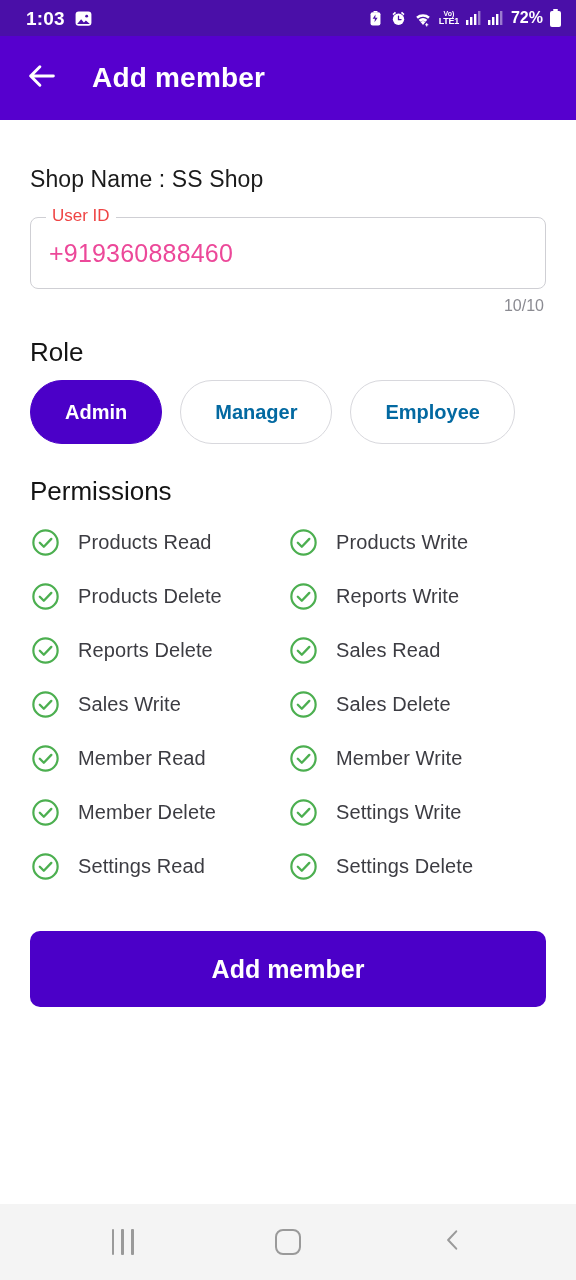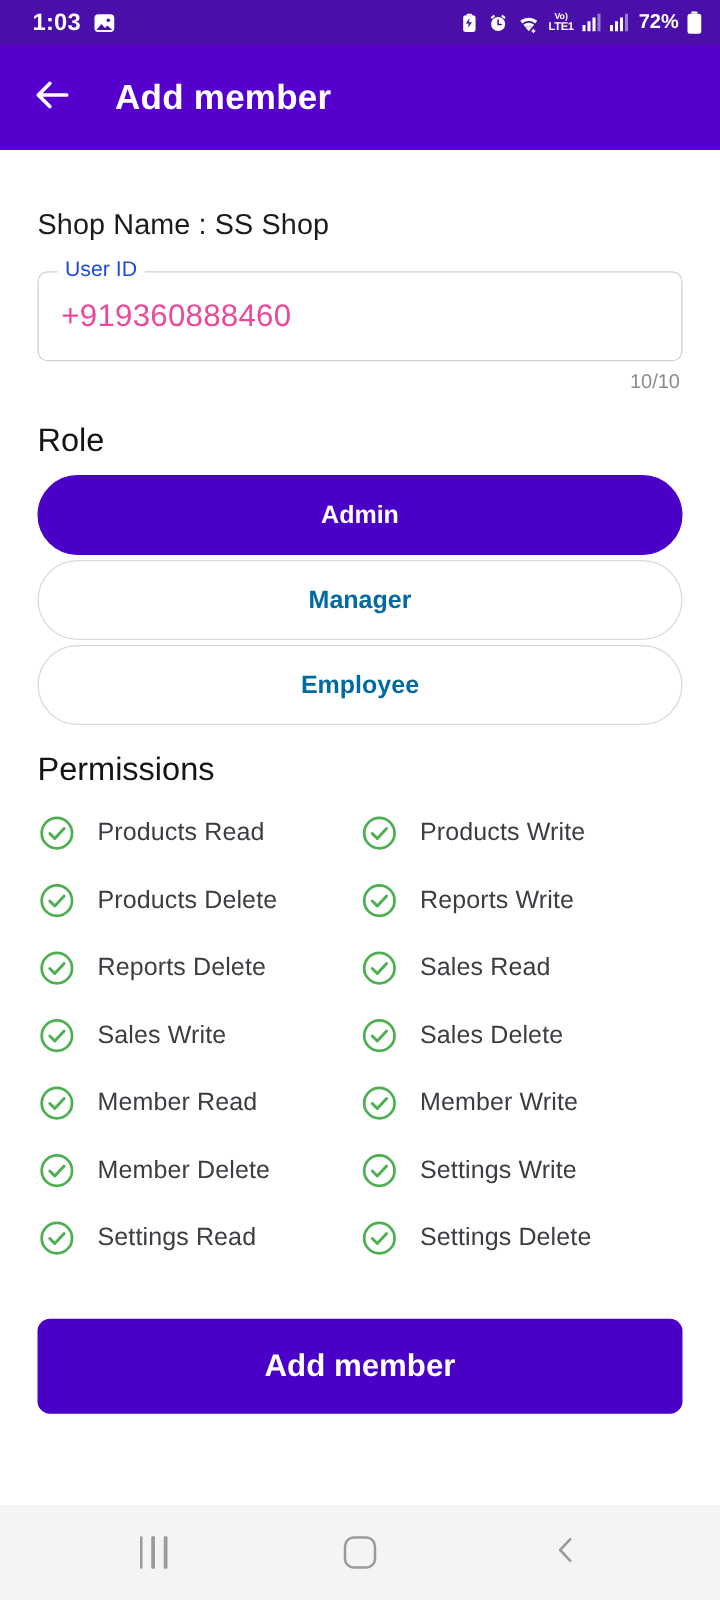--- a/index.html
+++ b/index.html
@@ -50,40 +50,40 @@
     position:relative;
     height:72px;
     border:1.4px solid #cfcfd4;
     border-radius:8px;
     display:flex; align-items:center;
     padding:0 18px;
   }
   .field-label {
     position:absolute; top:-11px; left:15px;
     background:#fff; padding:0 6px;
-    font-size:17px; color:#1d4ed8;
+    font-size:17px; color:#ef4444;
     line-height:1;
   }
   .field-value { font-size:25px; color:#ec4899; letter-spacing:.2px; }
   .field-counter { margin-top:8px; text-align:right; font-size:16px; color:#8b8b92; padding-right:2px; }
 
   
   .section-title { font-size:26px; color:#141414; margin-top:22px; }
-  .chips { display:flex; gap:4px; margin-top:12px;flex-direction:column; }
+  .chips { display:flex; gap:18px; margin-top:12px; }
   .chip {
     height:64px; border-radius:32px;
     display:flex; align-items:center; justify-content:center;
     padding:0 34px; font-size:20px; font-weight:700;
     cursor:pointer; white-space:nowrap;
   }
   .chip.sel { background:#4B00C8; color:#fff; border:1.4px solid #4B00C8; }
   .chip.unsel { background:#fff; color:#0369a1; border:1.4px solid #d8d8dd; font-weight:700; }
 
   
-  .perm-title { font-size:26px; color:#141414; margin-top:20px; }
+  .perm-title { font-size:26px; color:#141414; margin-top:32px; }
   .perm-grid {
     margin-top:8px;
     display:grid;
     grid-template-columns:1fr 1fr;
     row-gap:0; column-gap:0;
   }
   .perm-item { display:flex; align-items:center; gap:17px; height:54px; }
   .perm-label { font-size:20px; color:#3c3c42; letter-spacing:.1px; }
   .check-ico { flex:0 0 auto; display:flex; }
 

